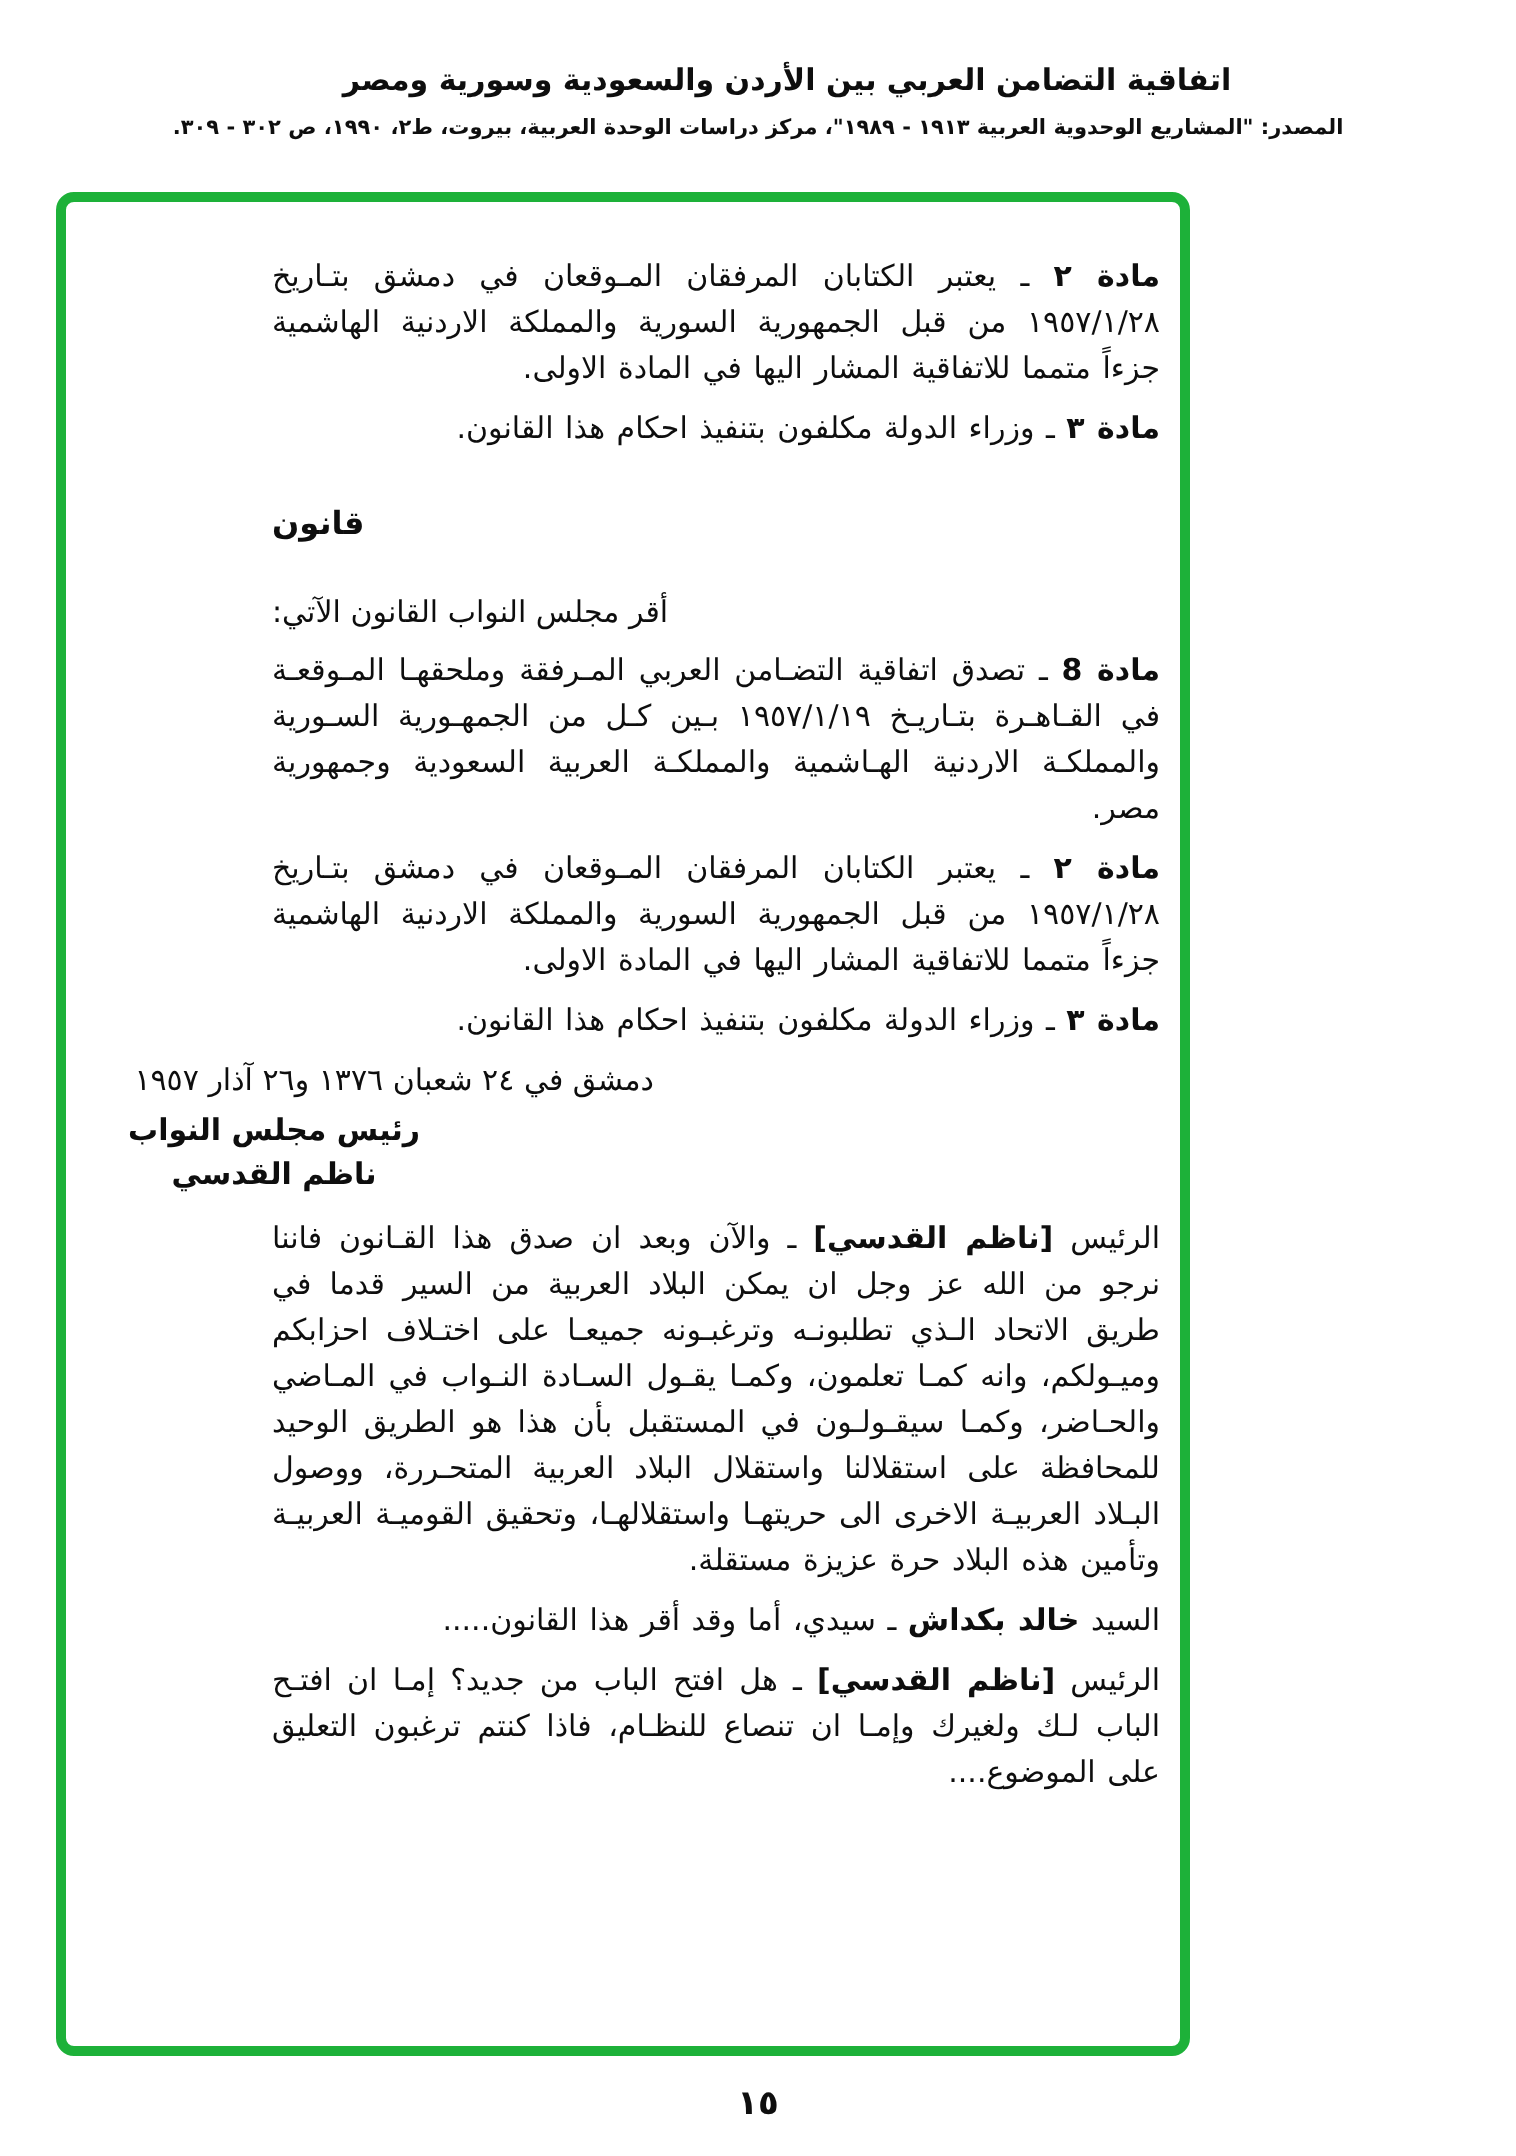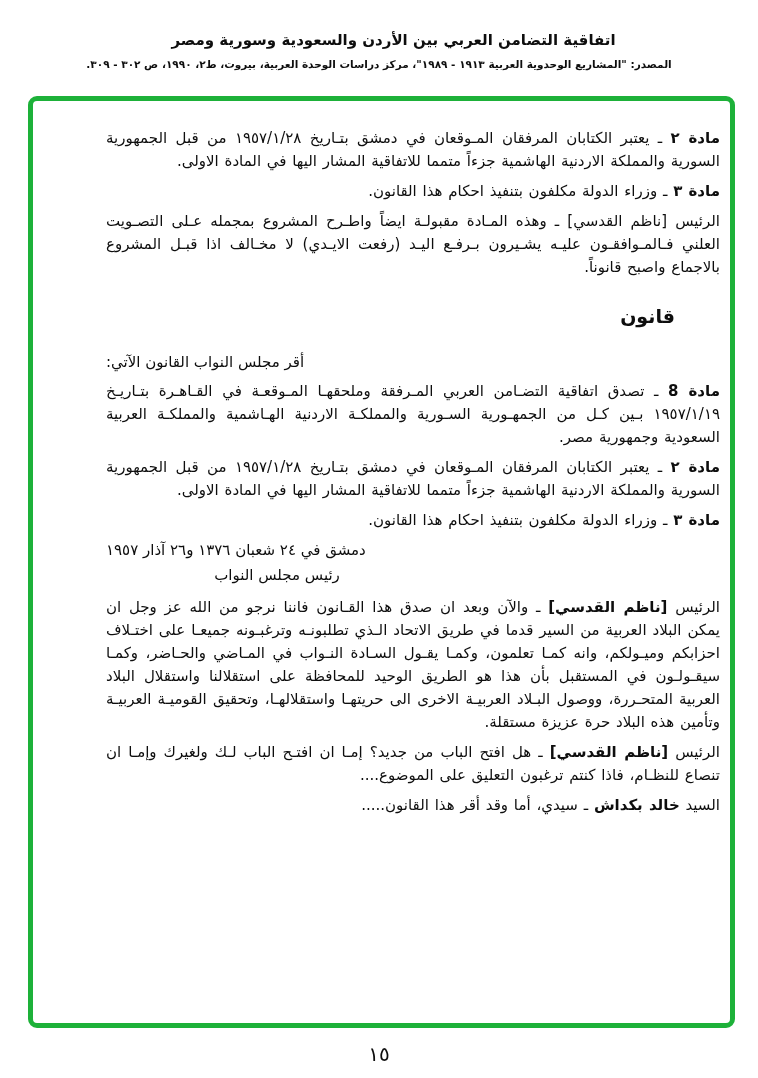--- a/index.html
+++ b/index.html
@@ -24,39 +24,39 @@
     margin-top: 9px;
     text-align: center;
     font-weight: bold;
     font-size: 10.5px;
     direction: rtl;
     white-space: nowrap;
   }
   .frame {
     position: absolute;
     left: 28px; top: 96px;
-    width: 707px; height: 932px;
+    width: 567px; height: 932px;
     border: 5px solid #1db139;
     border-radius: 9px;
     box-sizing: border-box;
-    padding: 26px 10px 0 73px;
+    padding: 26px 10px 0 103px;
     overflow: hidden;
     direction: rtl;
   }
   .para {
     margin: 0 0 7px 0;
     text-align: justify;
     font-size: 15px;
     line-height: 23px;
     word-spacing: 1px;
   }
   .law-heading {
-    text-align: right;
+    text-align: left;
     font-weight: bold;
-    font-size: 19px;
+    font-size: 16px;
     margin: 26px 45px 24px 0;
   }
   .enact-line {
     text-align: left;
     font-size: 15px;
     line-height: 23px;
     margin: 0 0 6px 0;
   }
   .date-line {
     text-align: left;
@@ -65,65 +65,67 @@
     margin: 3px 253px 2px 0;
     white-space: nowrap;
   }
   .sig-block {
     width: 150px;
     margin: 1px 368px 10px auto;
     text-align: center;
     font-size: 15px;
     line-height: 22px;
     white-space: nowrap;
+    font-weight: bold;
   }
   .page-number {
     position: absolute;
     left: 0; right: 0;
     top: 1042px;
     text-align: center;
-    font-size: 20px;
+    font-size: 17px;
     direction: rtl;
+    font-weight: bold;
   }
   b { font-weight: bold; }
 </style>
 </head>
 <body>
 
 <div class="page-header">
   <div class="doc-title">اتفاقية التضامن العربي بين الأردن والسعودية وسورية ومصر</div>
   <div class="doc-source">المصدر: "المشاريع الوحدوية العربية ١٩١٣ - ١٩٨٩"، مركز دراسات الوحدة العربية، بيروت، ط٢، ١٩٩٠، ص ٣٠٢ - ٣٠٩.</div>
 </div>
 
 <div class="frame" style="border-color: rgb(29, 177, 57);">
 
   <p class="para"><b>مادة ٢</b><span> ـ يعتبر الكتابان المرفقان المـوقعان في دمشق بتـاريخ ١٩٥٧/١/٢٨ من قبل الجمهورية السورية والمملكة الاردنية الهاشمية جزءاً متمما للاتفاقية المشار اليها في المادة الاولى.</span></p>
 
 
   <p class="para"><b>مادة ٣</b><span> ـ وزراء الدولة مكلفون بتنفيذ احكام هذا القانون.</span></p>
 
-  <p class="para"><span>الرئيس [ناظم القدسي] ـ وهذه المـادة مقبولـة ايضاً واطـرح المشروع بمجمله عـلى التصـويت العلني فـالمـوافقـون عليـه يشـيرون بـرفـع اليـد (رفعت الايـدي) لا مخـالف اذا قبـل المشروع بالاجماع واصبح قانوناً.</span></p>
 
   <div class="law-heading">قانون</div>
 
   <p class="enact-line">أقر مجلس النواب القانون الآتي:</p>
 
   <p class="para"><b>مادة 8</b><span> ـ تصدق اتفاقية التضـامن العربي المـرفقة وملحقهـا المـوقعـة في القـاهـرة بتـاريـخ ١٩٥٧/١/١٩ بـين كـل من الجمهـورية السـورية والمملكـة الاردنية الهـاشمية والمملكـة العربية السعودية وجمهورية مصر.</span></p>
 
   <p class="para"><b>مادة ٢</b><span> ـ يعتبر الكتابان المرفقان المـوقعان في دمشق بتـاريخ ١٩٥٧/١/٢٨ من قبل الجمهورية السورية والمملكة الاردنية الهاشمية جزءاً متمما للاتفاقية المشار اليها في المادة الاولى.</span></p>
 
   <p class="para"><b>مادة ٣</b><span> ـ وزراء الدولة مكلفون بتنفيذ احكام هذا القانون.</span></p>
 
   <p class="date-line">دمشق في ٢٤ شعبان ١٣٧٦ و٢٦ آذار ١٩٥٧</p>
 
   <div class="sig-block">
     <div>رئيس مجلس النواب</div>
+    <div>ناظم القدسي</div>
   </div>
 
   <p class="para"><span>الرئيس </span><b>[ناظم القدسي]</b><span> ـ والآن وبعد ان صدق هذا القـانون فاننا نرجو من الله عز وجل ان يمكن البلاد العربية من السير قدما في طريق الاتحاد الـذي تطلبونـه وترغبـونه جميعـا على اختـلاف احزابكم وميـولكم، وانه كمـا تعلمون، وكمـا يقـول السـادة النـواب في المـاضي والحـاضر، وكمـا سيقـولـون في المستقبل بأن هذا هو الطريق الوحيد للمحافظة على استقلالنا واستقلال البلاد العربية المتحـررة، ووصول البـلاد العربيـة الاخرى الى حريتهـا واستقلالهـا، وتحقيق القوميـة العربيـة وتأمين هذه البلاد حرة عزيزة مستقلة.</span></p>
 
+  <p class="para"><span>السيد </span><b>خالد بكداش</b><span> ـ سيدي، أما وقد أقر هذا القانون.....</span></p>
+
   <p class="para"><span>الرئيس </span><b>[ناظم القدسي]</b><span> ـ هل افتح الباب من جديد؟ إمـا ان افتـح الباب لـك ولغيرك وإمـا ان تنصاع للنظـام، فاذا كنتم ترغبون التعليق على الموضوع....</span></p>
-
-  <p class="para"><span>السيد </span><b>خالد بكداش</b><span> ـ سيدي، أما وقد أقر هذا القانون.....</span></p>
 
 </div>
 
 <div class="page-number">١٥</div>
 
 </body></html>

